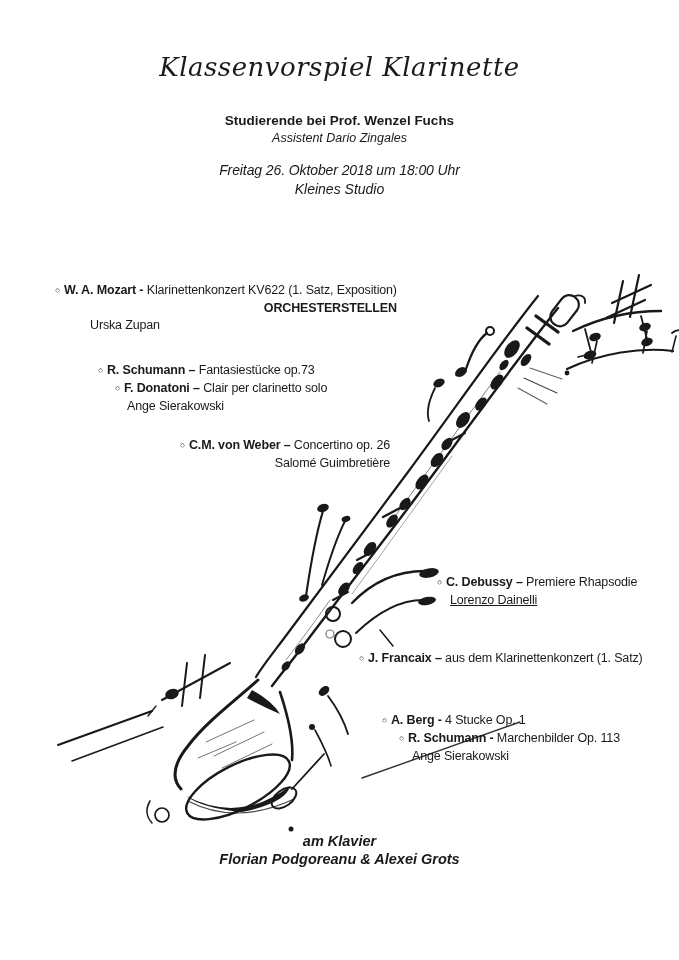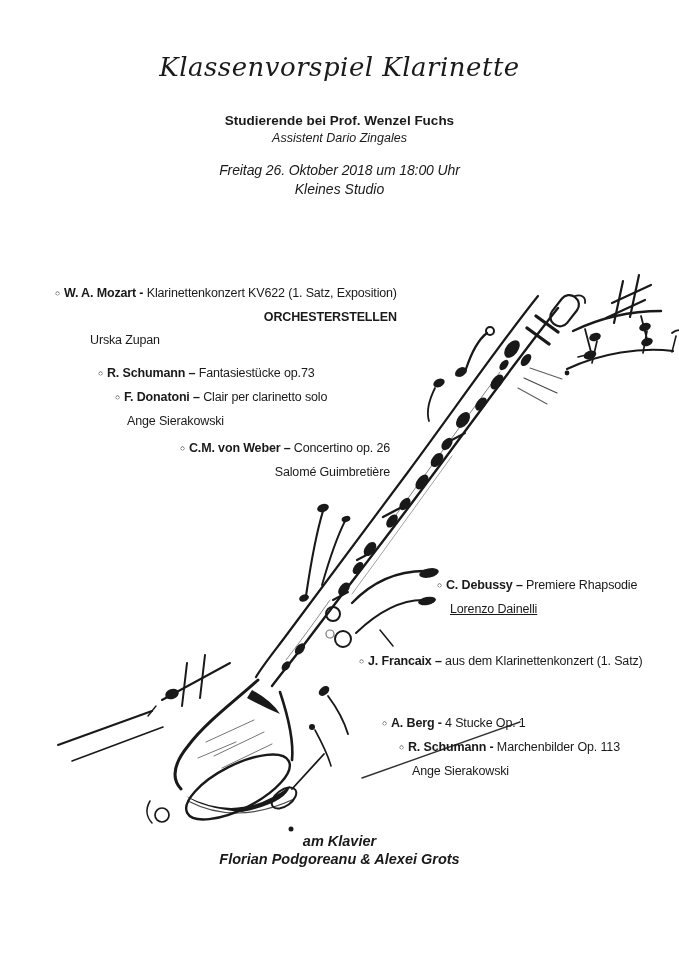--- a/index.html
+++ b/index.html
@@ -13,21 +13,21 @@
   .centered{left:0;width:679px;text-align:center;}
   .title{
     top:52px;font-family:"DejaVu Serif",serif;font-style:italic;
     font-size:26px;letter-spacing:.5px;
   }
   .subtitle{top:113px;font-size:13.5px;font-weight:700;}
   .assistant{top:131px;font-size:12.5px;font-style:italic;}
   .dateline{top:162px;font-size:14px;font-style:italic;letter-spacing:-.1px;}
   .venue{top:181px;font-size:14px;font-style:italic;}
   .group{position:absolute;z-index:2;font-size:12.5px;letter-spacing:-.15px;}
-  .line{white-space:nowrap;line-height:23px;}
+  .line{white-space:nowrap;line-height:17px;}
   .bullet{font-size:8.5px;font-weight:700;margin-right:4px;position:relative;top:-1.5px;}
   .composer{font-weight:700;}
   .note-line{font-weight:700;text-align:right;}
   .g1{left:55px;top:282px;}
   .g1 .note-line{margin-left:22px;}
   .g1 .performer{margin-left:35px;}
   .g2{left:98px;top:362px;}
   .g2 .sub{margin-left:17px;}
   .g2 .performer{margin-left:29px;}
   .g3{left:180px;top:437px;text-align:right;}

